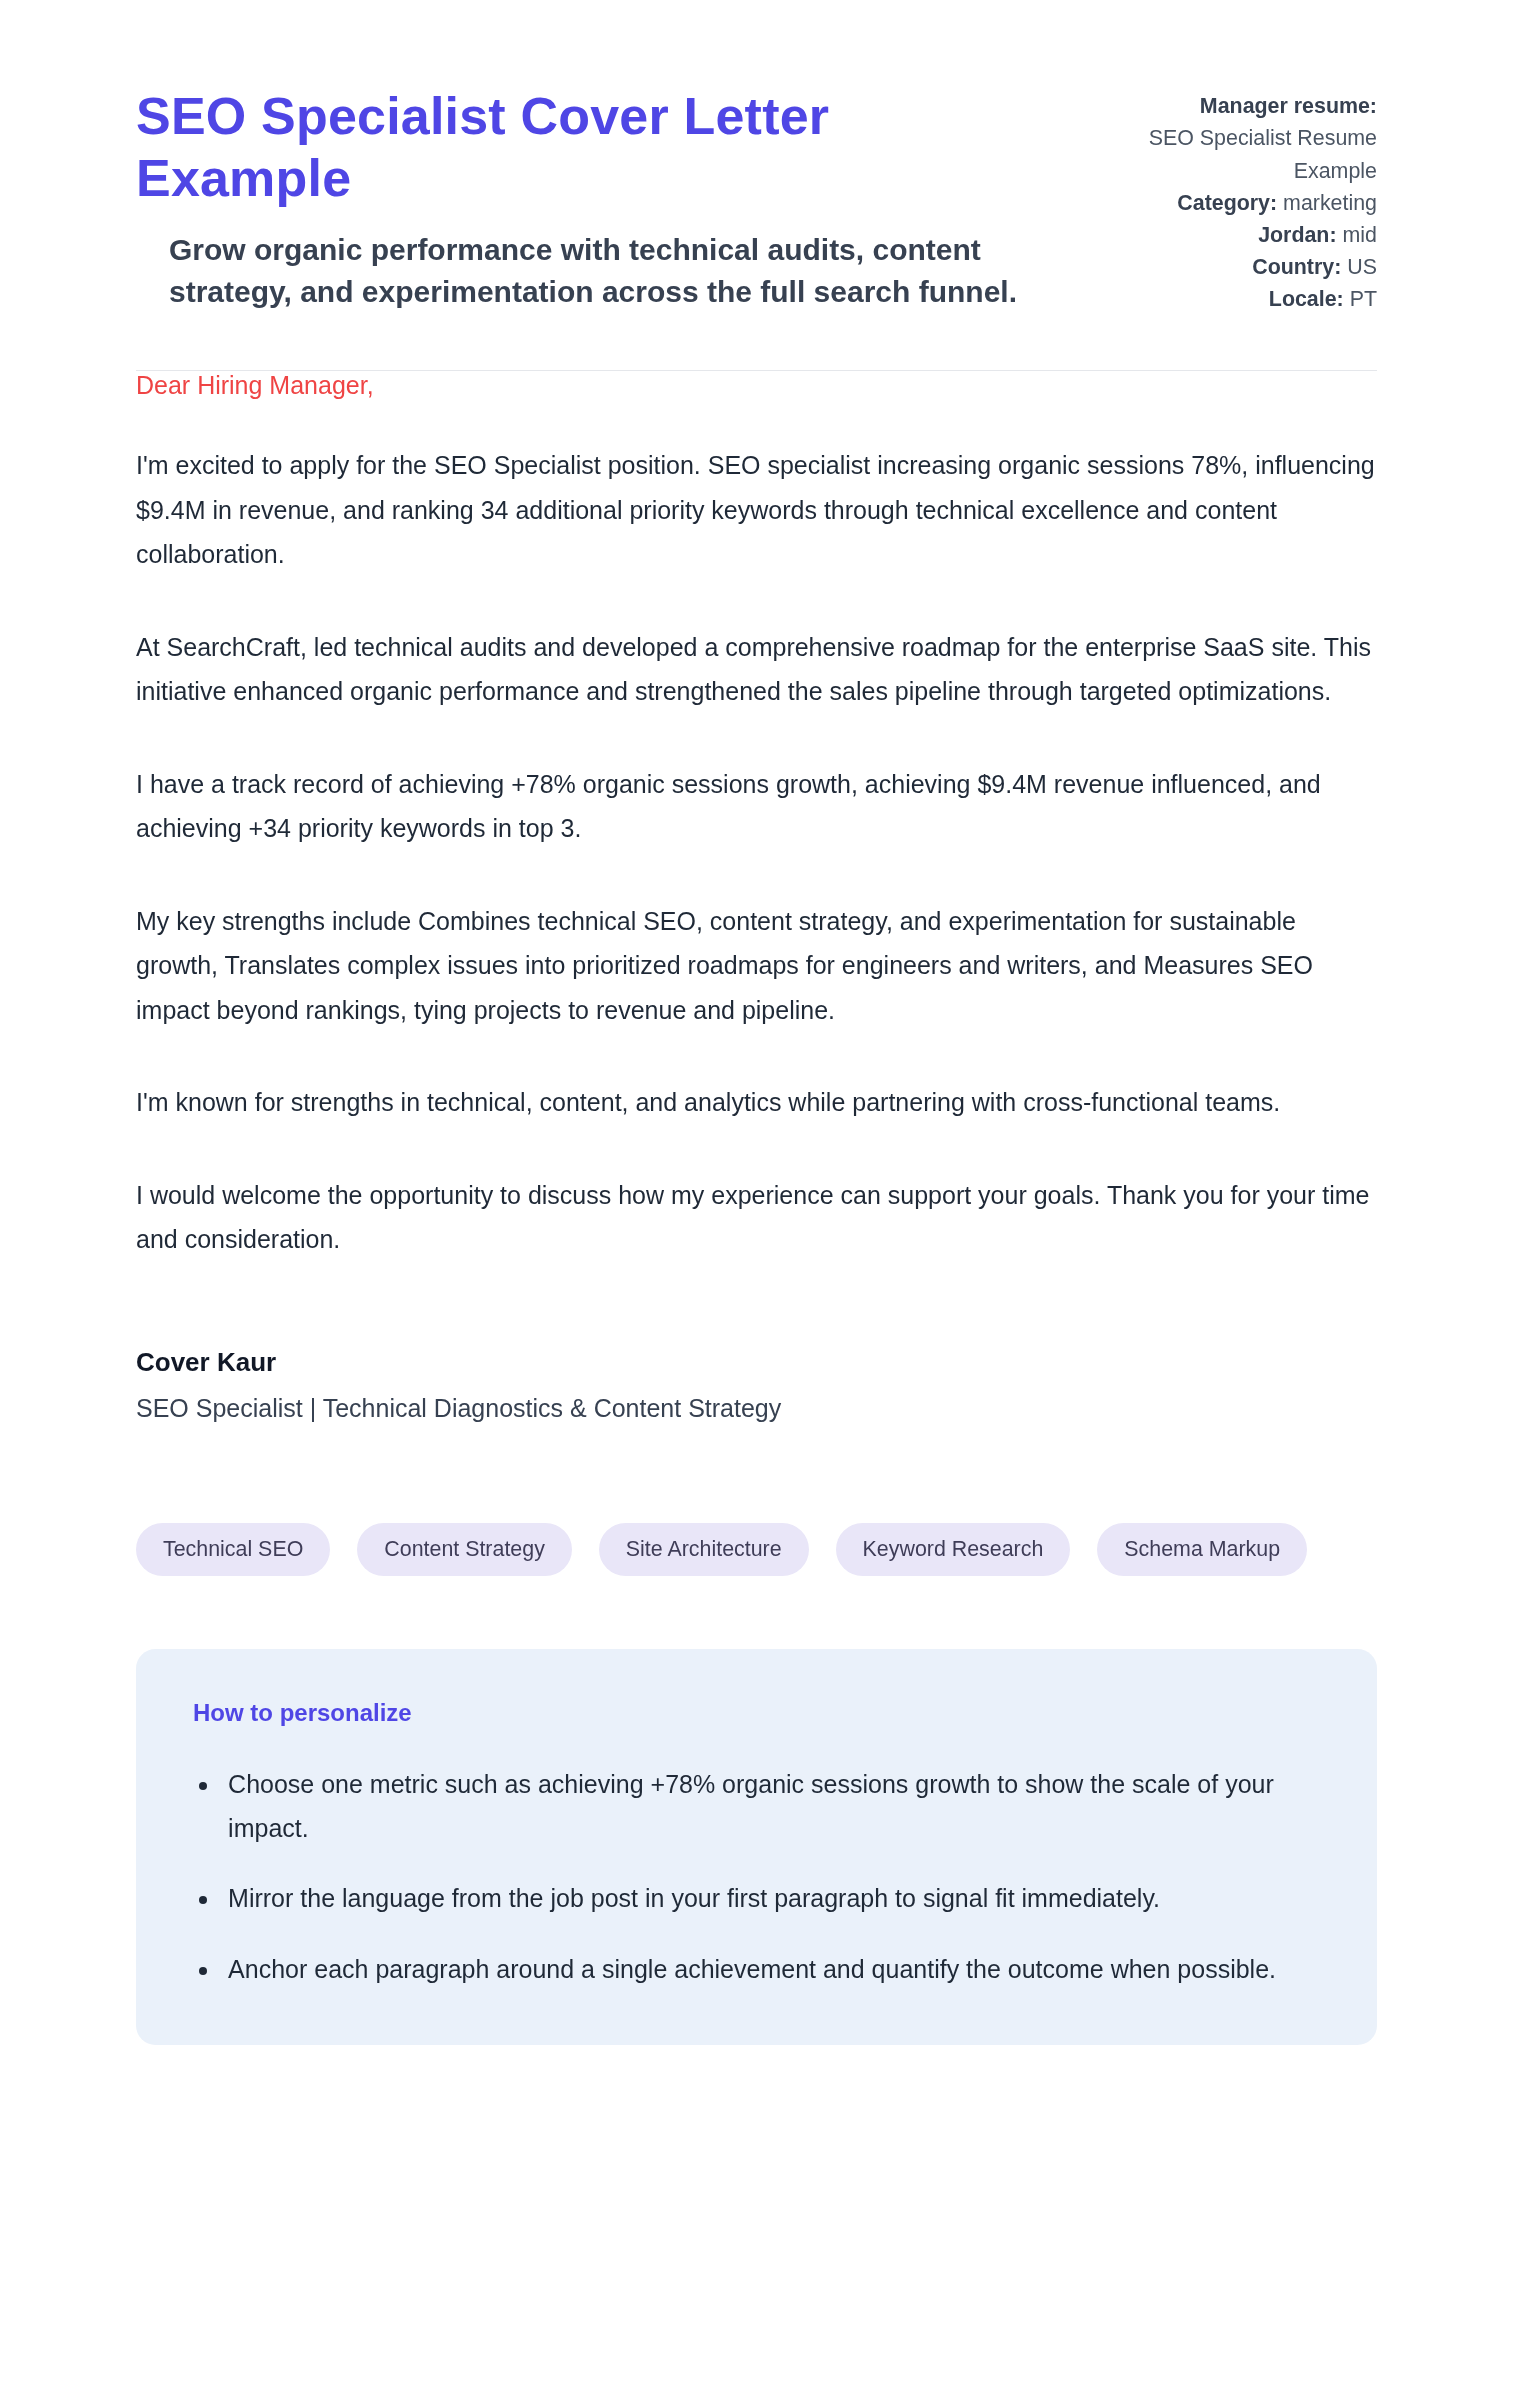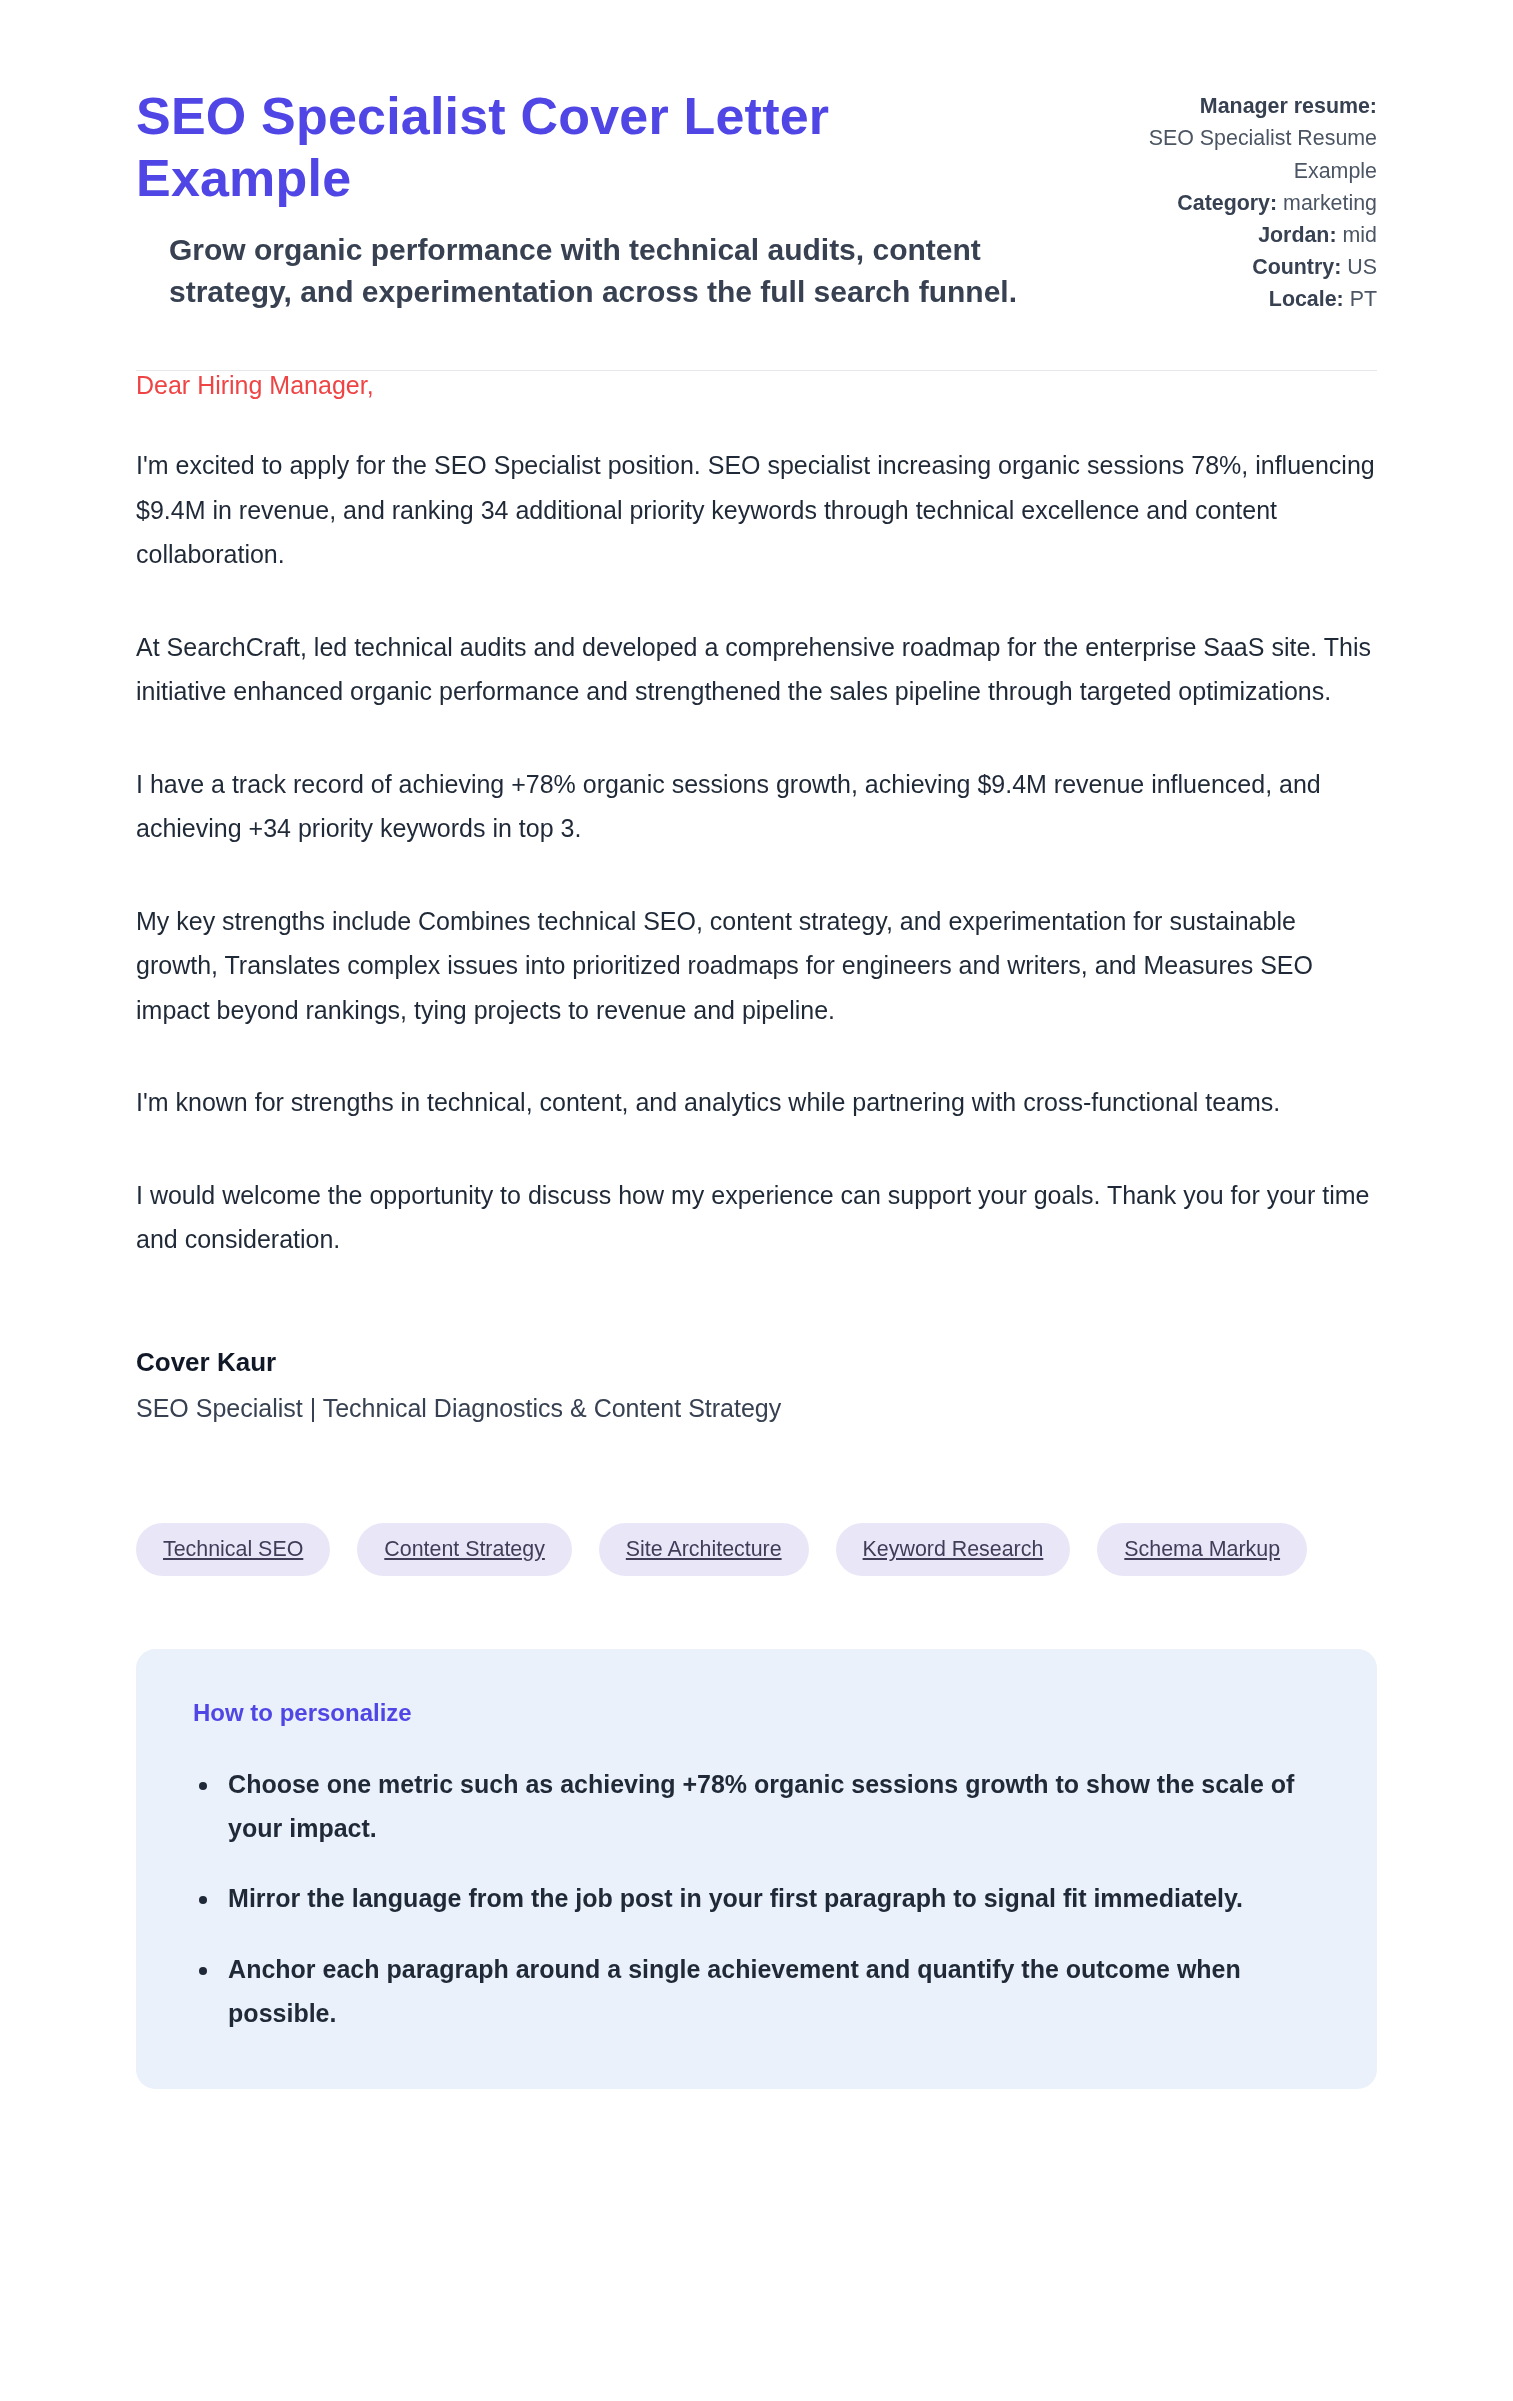--- a/index.html
+++ b/index.html
@@ -92,21 +92,20 @@
   .tag {
     display: inline-block;
     background: #e9e6f8;
     color: #3f3d58;
     font-size: 21.4px;
     line-height: 1;
     padding: 16px 27px;
     border-radius: 8900px;
     cursor: pointer;
     white-space: nowrap;
-    text-decoration: underline;
   }
 
   
   .personalize {
     margin-top: 73px;
     background: #eaf1fa;
     border-radius: 19.6px;
     padding: 50px 57px 53px 39px;
   }
   .personalize-title {
@@ -119,21 +118,20 @@
     margin-top: 36px;
     padding-left: 46px;
     list-style: disc;
   }
   .personalize li {
     font-size: 25px;
     line-height: 1.75;
     color: #1f2937;
     margin-bottom: 27px;
     padding-left: 7.1px;
-    font-weight: bold;
   }
   .personalize li:last-child { margin-bottom: 0; }
 </style>
 </head>
 <body>
 
 <div class="container">
 
   <div class="header">
     <div class="header-left">

